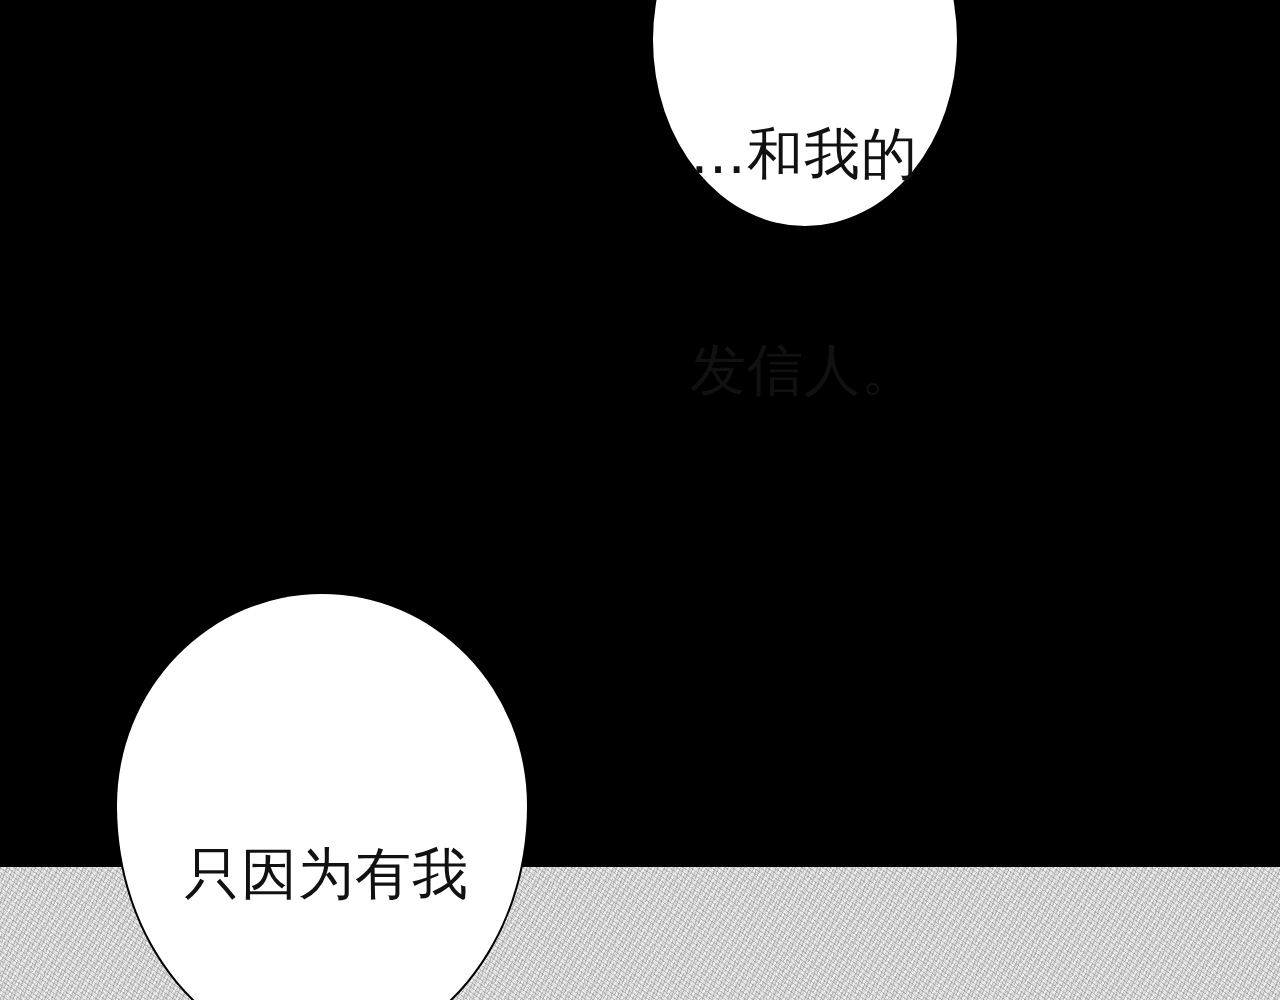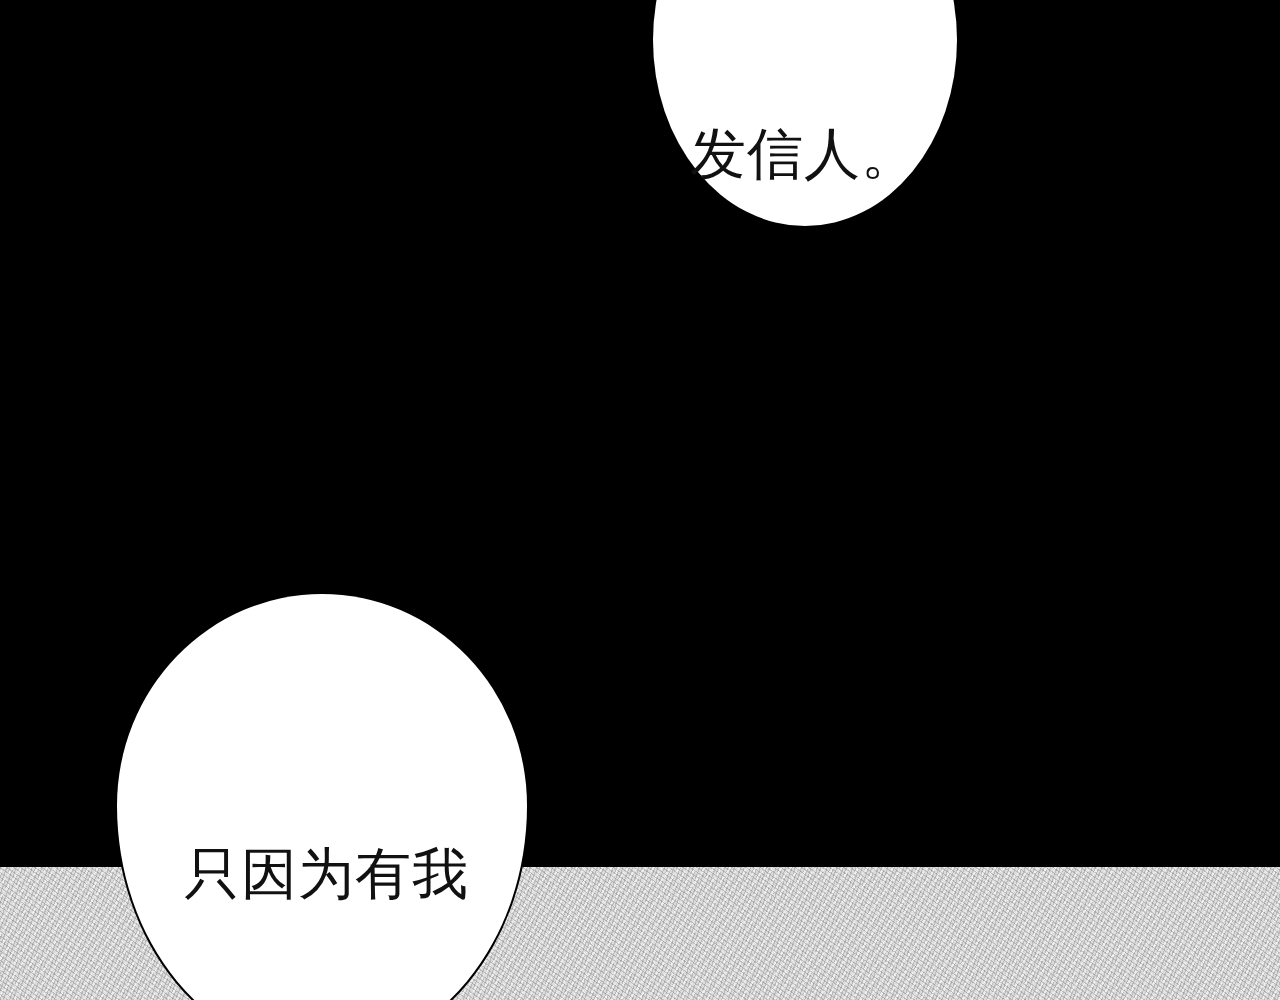--- a/index.html
+++ b/index.html
@@ -71,20 +71,21 @@
   }
 </style>
 </head>
 <body>
 
 <div class="panel">
   <div class="ground"></div>
 
   <div class="bubble bubble-top"></div>
   <div class="bubble-text top-text">
+    <span class="line">…和我的</span>
     <span class="line">发信人。</span>
   </div>
 
   <div class="bubble bubble-bottom"></div>
   <div class="bubble-text bottom-text">
     <span class="line">只因为有我</span>
     
     
     
   </div>

